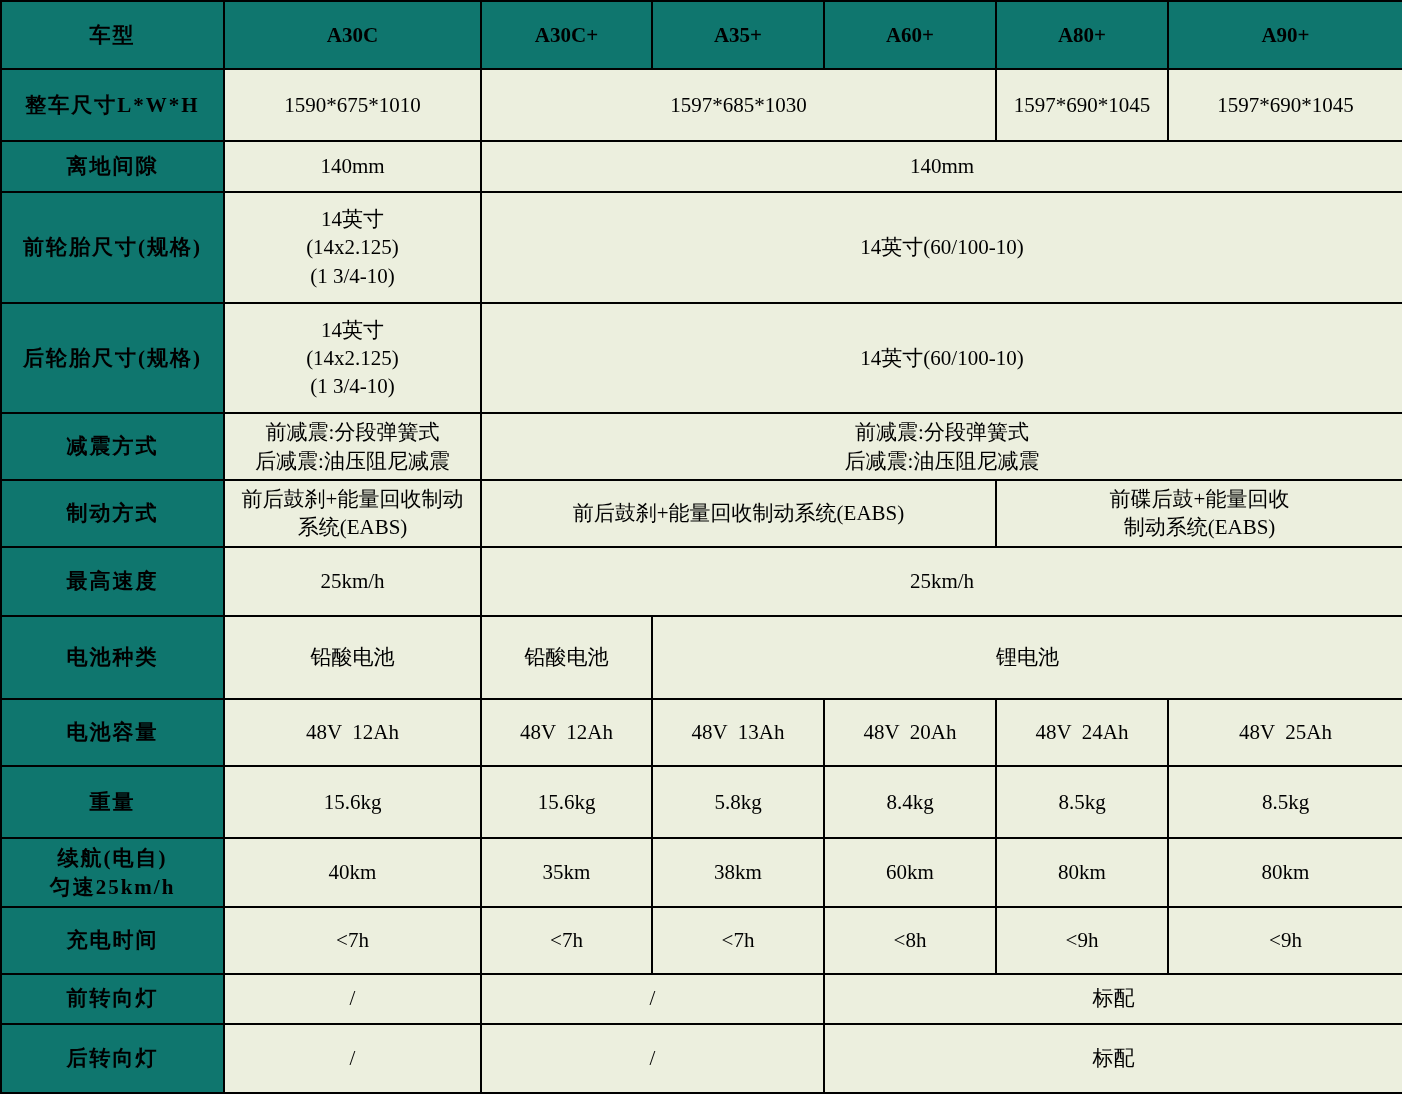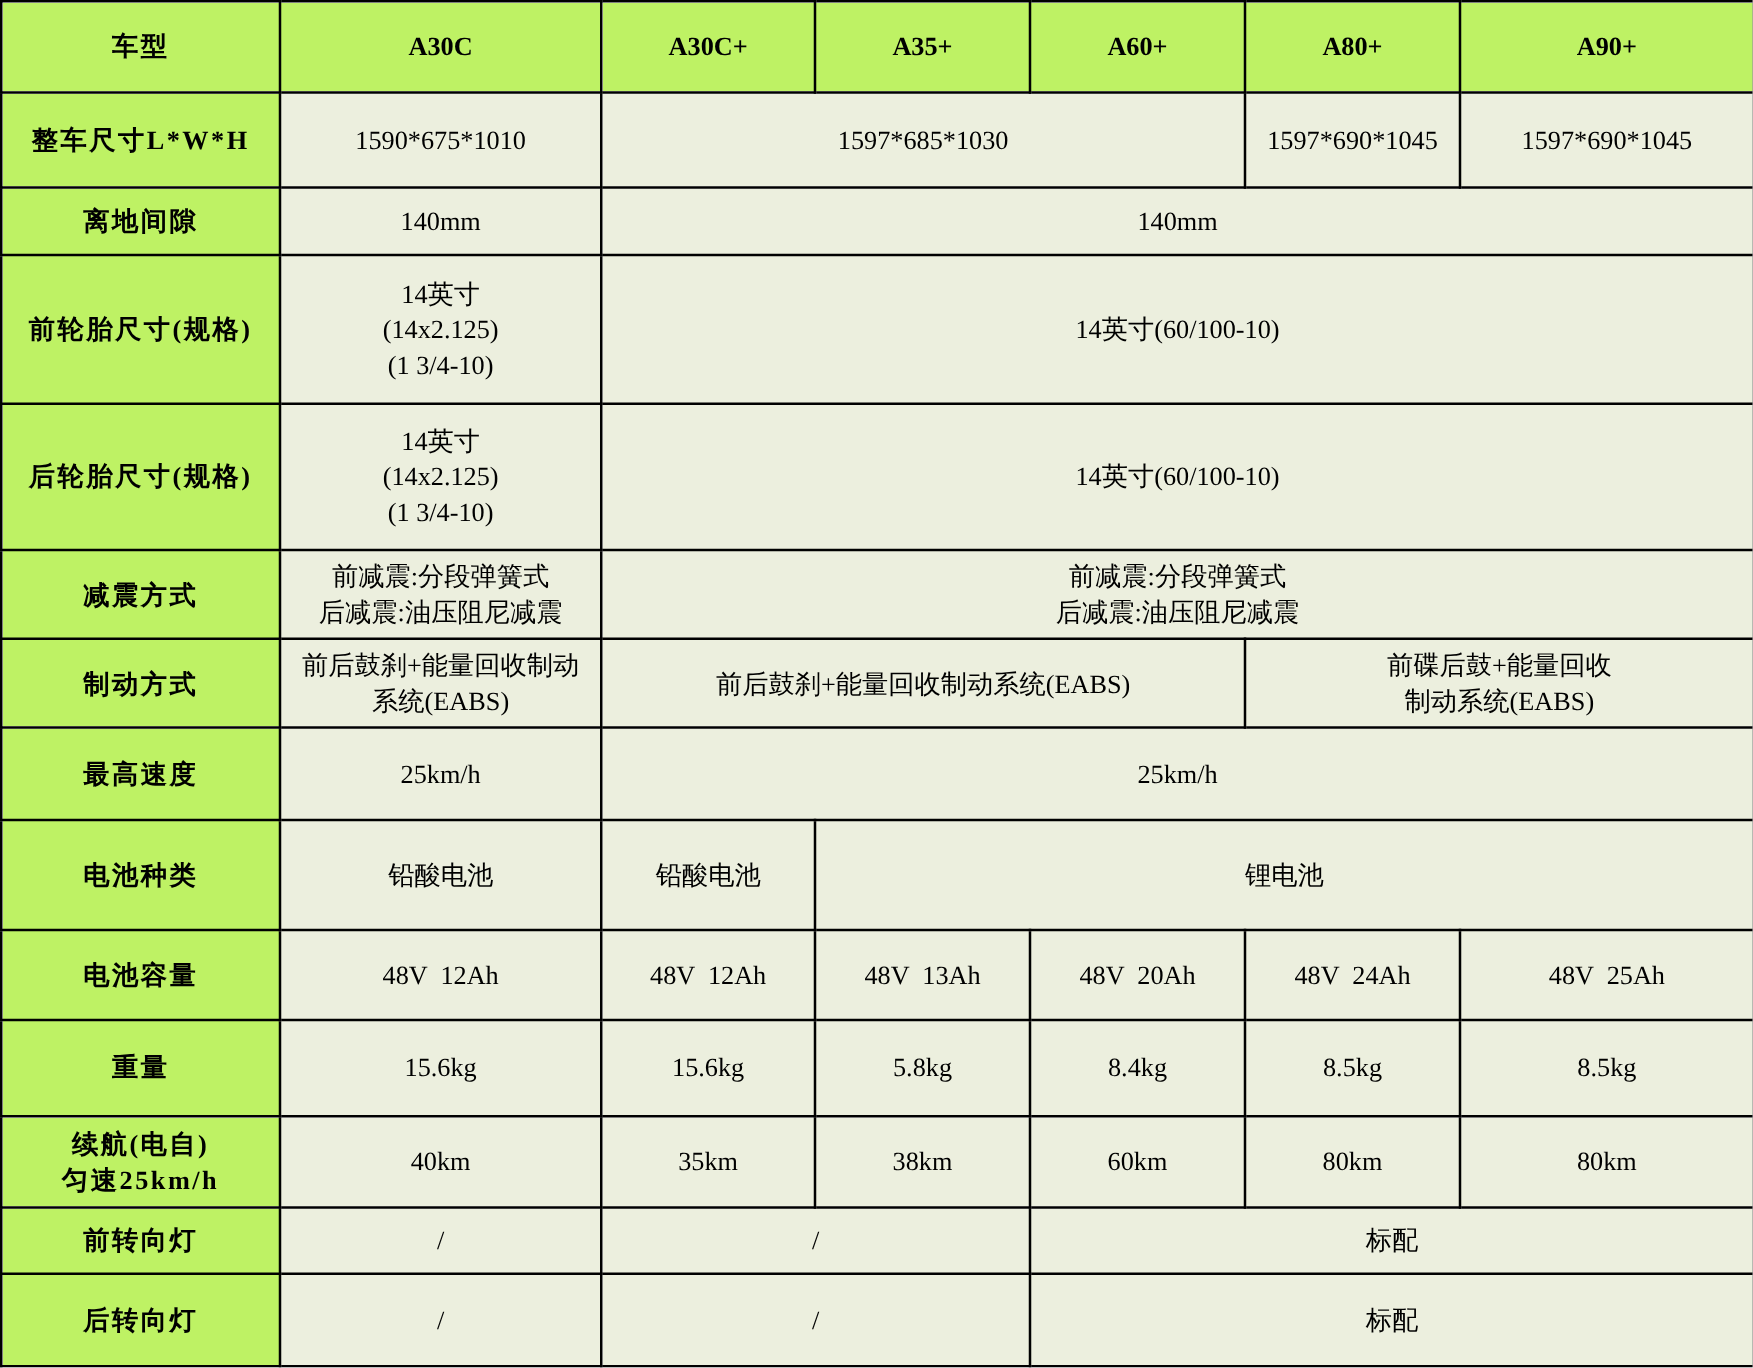--- a/index.html
+++ b/index.html
@@ -19,21 +19,21 @@
     padding: 0 2px;
     font-size: 21px;
     line-height: 1.35;
     background: #ecefde;
     white-space: pre-wrap;
     font-weight: normal;
     overflow: hidden;
   }
   table.spec th.model,
   table.spec td.label {
-    background: #bef264;
+    background: #0f766e;
     font-weight: bold;
   }
   table.spec td.label {
     letter-spacing: 2px;
   }
 </style>
 </head>
 <body>
 
 <div class="page">
@@ -145,20 +145,29 @@
 匀速25km/h</td>
     <td>40km</td>
     <td>35km</td>
     <td>38km</td>
     <td>60km</td>
     <td>80km</td>
     <td>80km</td>
   </tr>
 
 
+  <tr style="height:59px">
+    <td class="label">充电时间</td>
+    <td>&lt;7h</td>
+    <td>&lt;7h</td>
+    <td>&lt;7h</td>
+    <td>&lt;8h</td>
+    <td>&lt;9h</td>
+    <td>&lt;9h</td>
+  </tr>
 
   <tr style="height:44px">
     <td class="label">前转向灯</td>
     <td>/</td>
     <td colspan="2">/</td>
     <td colspan="3">标配</td>
   </tr>
 
   <tr style="height:61px">
     <td class="label">后转向灯</td>

